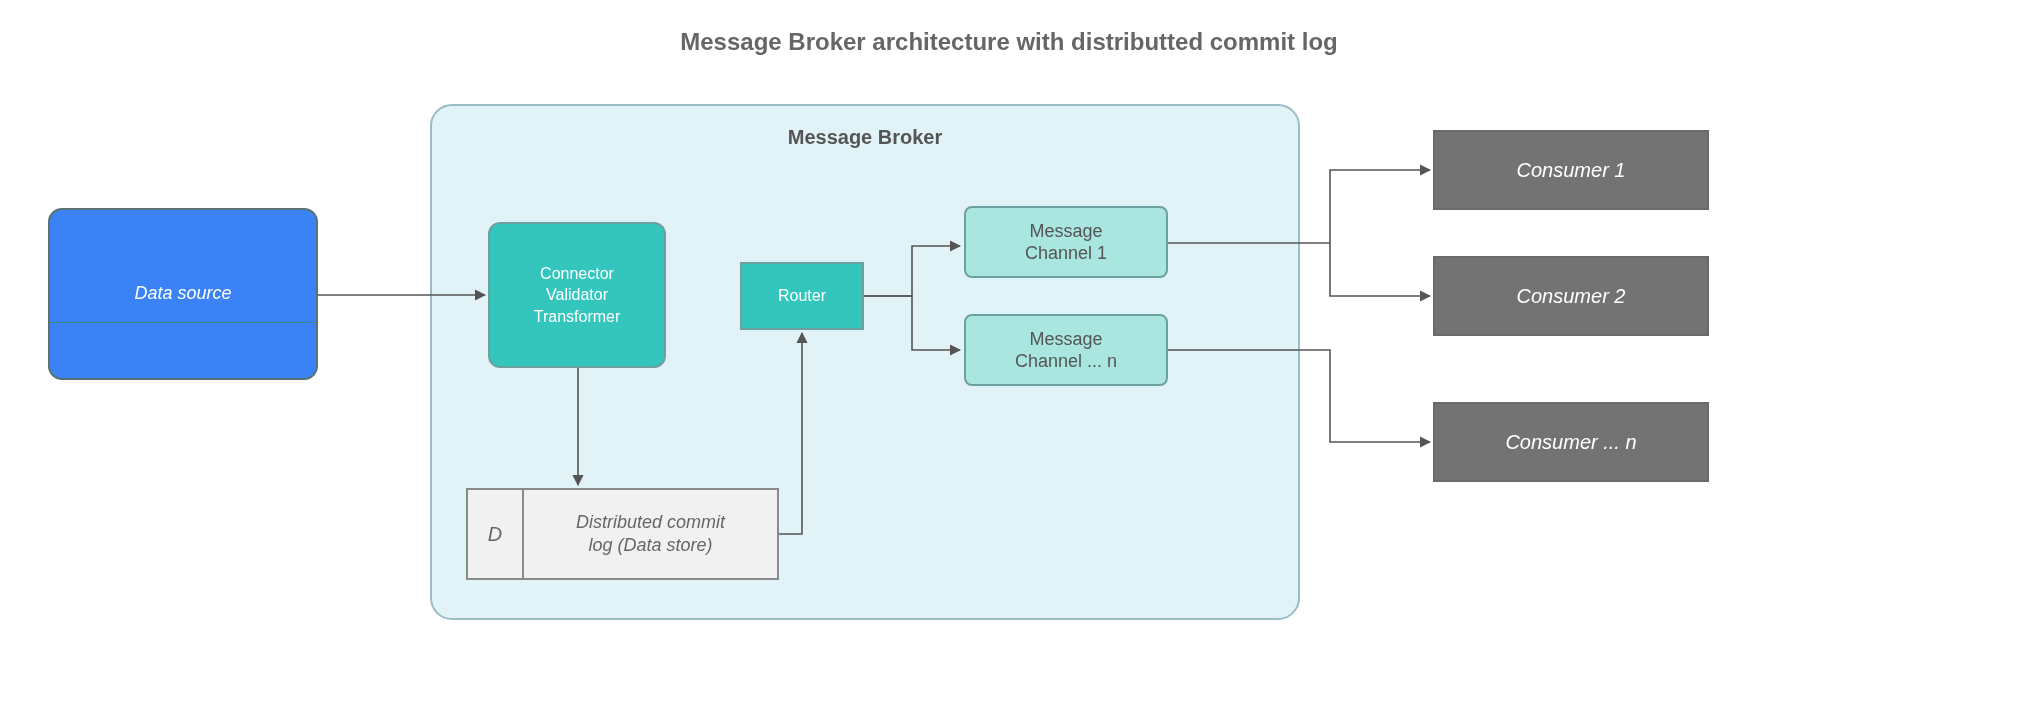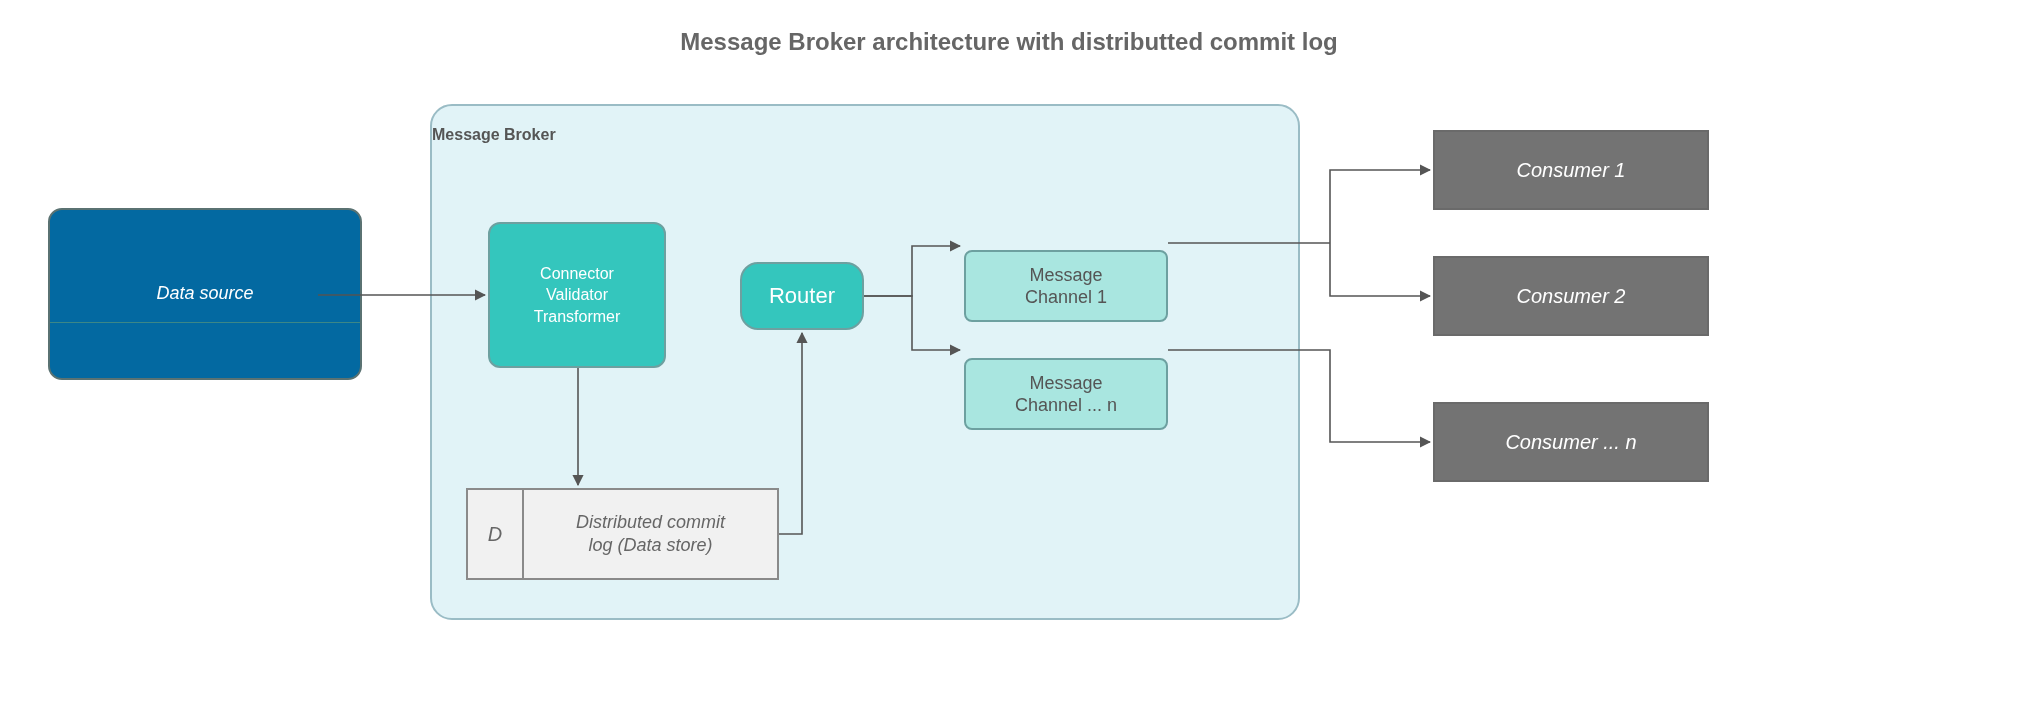--- a/index.html
+++ b/index.html
@@ -27,23 +27,23 @@
     display: flex;
     flex-direction: column;
     align-items: center;
     justify-content: center;
     text-align: center;
   }
   
   .producer {
     left: 48px;
     top: 208px;
-    width: 314px;
+    width: 270px;
     height: 172px;
-    background: #0369a1;
+    background: #3b82f6;
     border: 2px solid #5a7272;
     border-radius: 14px;
     color: #fff;
   }
   .producer .ds {
     width: 100%;
     height: 58px;
     display:flex;align-items:center;justify-content:center;
     font-style: italic;
     font-size: 18px;
@@ -63,23 +63,23 @@
     width: 870px;
     height: 516px;
     background: #e1f3f7;
     border: 2px solid #9abcc5;
     border-radius: 22px;
   }
   .broker-label {
     position:absolute;
     top: 20px;
     left: 0; right: 0;
-    text-align:left;
+    text-align:center;
     font-weight: 700;
-    font-size: 16px;
+    font-size: 20px;
     color: #555;
   }
   
   .connector {
     left: 488px;
     top: 222px;
     width: 178px;
     height: 146px;
     background: #34c6bd;
     border: 2px solid #6da0a0;
@@ -89,35 +89,34 @@
     line-height: 1.35;
   }
   
   .router {
     left: 740px;
     top: 262px;
     width: 124px;
     height: 68px;
     background: #34c6bd;
     border: 2px solid #6da0a0;
-    border-radius: 18px;
-    color: #fff;
-    font-size: 22px;
+    border-radius: 0;
+    color: #fff;
+    font-size: 16px;
   }
   
   .channel {
     width: 204px;
     height: 72px;
     background: #a9e6e0;
     border: 2px solid #6da0a0;
     border-radius: 8px;
     color: #555;
     font-size: 18px;
     line-height: 1.25;
-    margin-top: 44px;
   }
   .channel1 { left: 964px; top: 206px; }
   .channeln { left: 964px; top: 314px; }
   
   .datastore {
     left: 466px;
     top: 488px;
     width: 313px;
     height: 92px;
     background: #f1f1f1;

